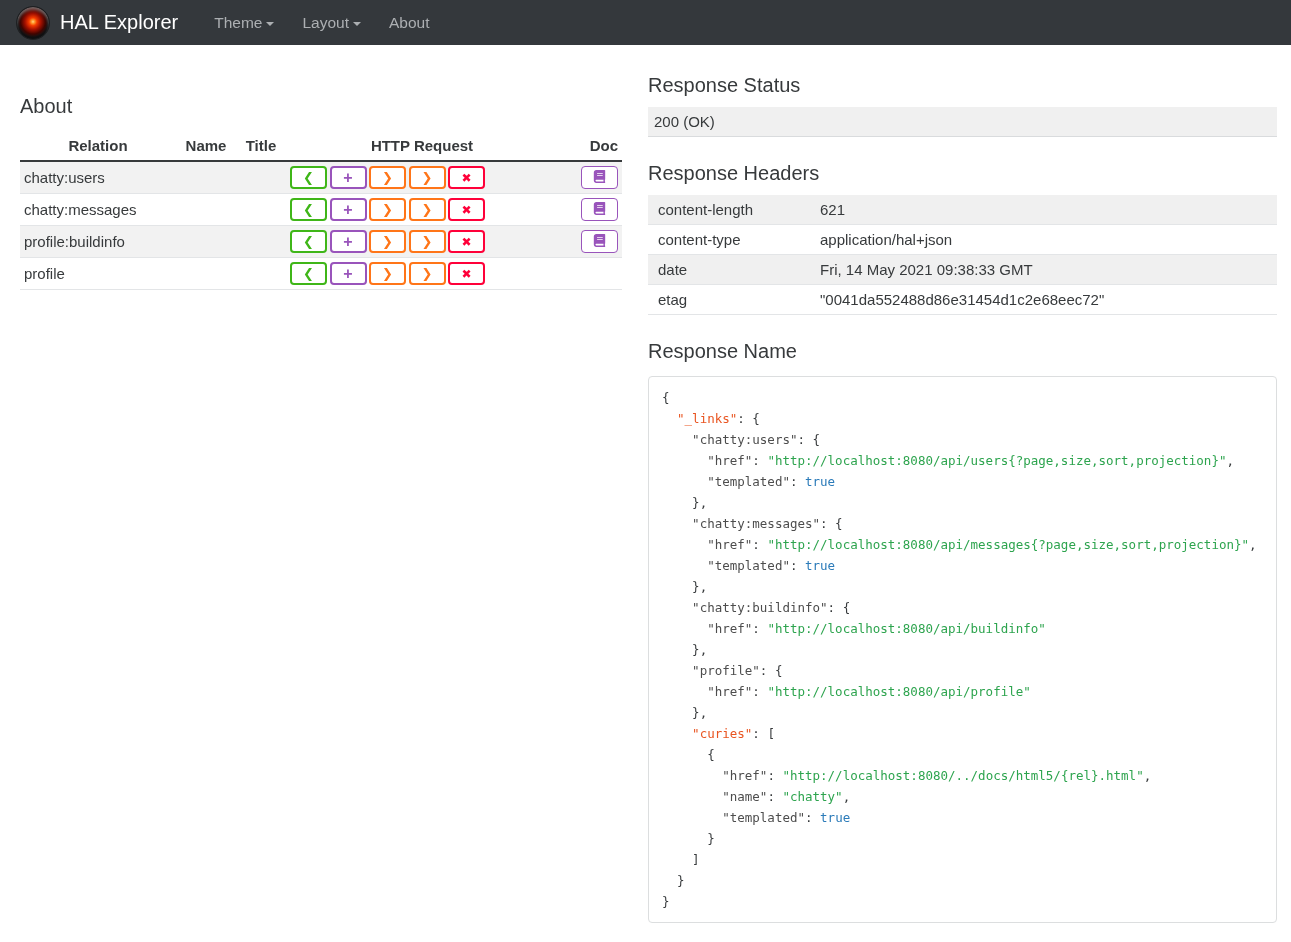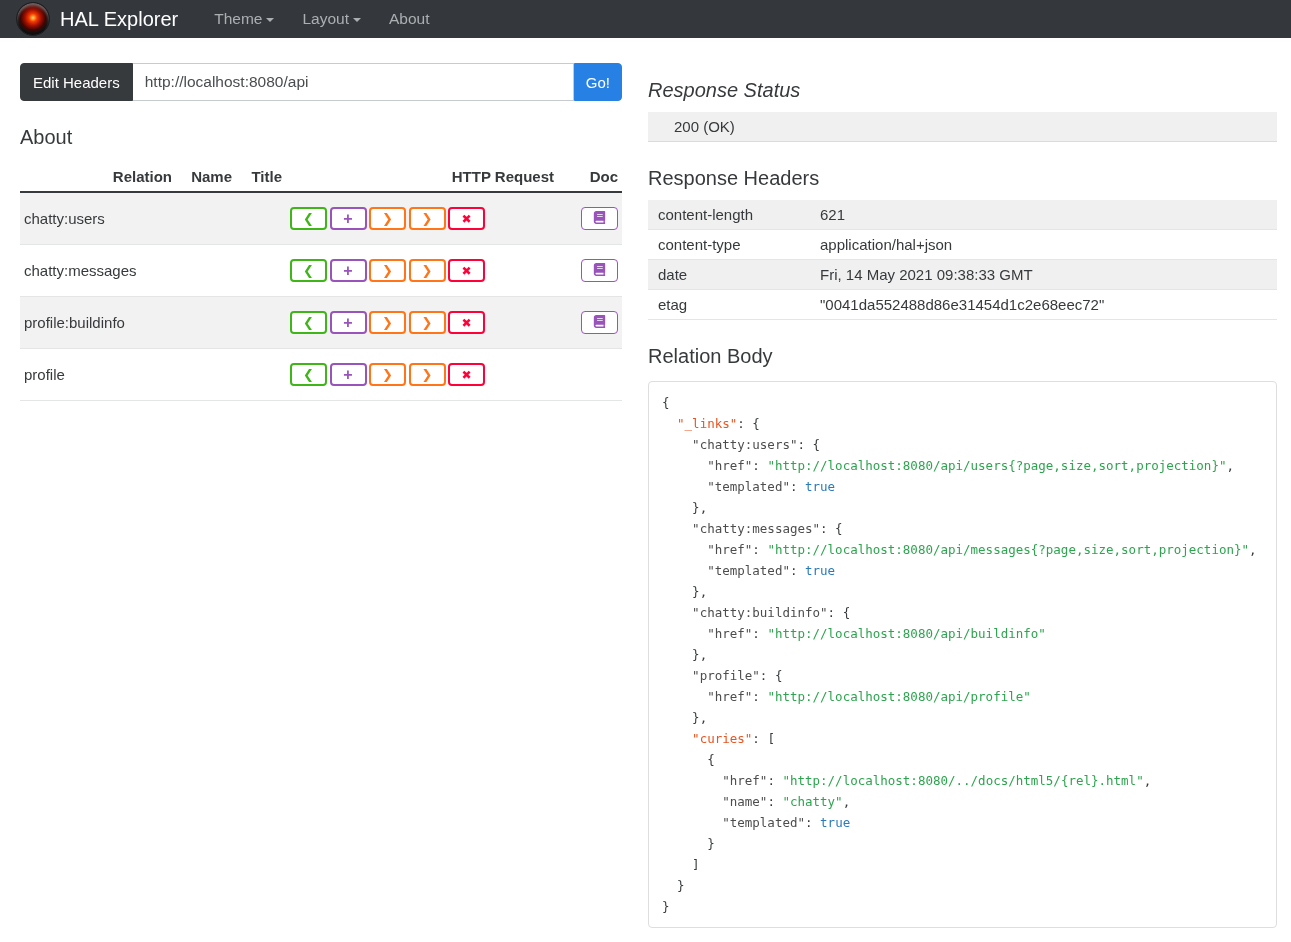--- a/index.html
+++ b/index.html
@@ -7,21 +7,21 @@
   html,body { margin:0; padding:0; background:#fff; }
   body {
     font-family: "Liberation Sans", "DejaVu Sans", sans-serif;
     font-size: 15px;
     color: #373a3c;
     width: 1291px;
   }
 
   
   .navbar {
-    height: 38px;
+    height: 45px;
     background: #34383c;
     display: flex;
     align-items: center;
     padding: 0 16px;
   }
   .brand { display:flex; align-items:center; gap:10px; color:#fff; font-size:20px; }
   .hal-logo {
     width: 34px; height: 34px; border-radius: 50%;
     background:
       radial-gradient(circle at 50% 46%,
@@ -58,34 +58,34 @@
     padding:0 12px; font-size:15.5px; color:#4a4d50; font-family:inherit; outline:none;
   }
   .btn-go {
     background:#2780e3; color:#fff; border:1px solid #2780e3;
     border-radius:0 4px 4px 0; font-size:15px; padding:0 11px;
     font-family:inherit; cursor:pointer;
   }
 
   
   .section-title { font-size:20px; font-weight:400; margin:25px 0 10px; color:#373a3c; }
-  .col-right .section-title:first-child { margin-top:16px;font-style:italic; }
+  .col-right .section-title:first-child { margin-top:4px; }
 
   
   .links-table { width:100%; border-collapse:collapse; margin-top:13px; }
   .links-table th {
-    text-align:right; font-size:15px; font-weight:700;
+    text-align:center; font-size:15px; font-weight:700;
     padding:6px 4px; border-bottom:2px solid #373a3c;
   }
   th.col-rel   { width:156px; }
   th.col-name  { width:60px; }
   th.col-title { width:50px; }
   th.col-doc   { width:64px; text-align:right; }
   .links-table td {
-    padding:14px 4px; font-size:15px; height:24px;
+    padding:4px 4px; font-size:15px; height:24px;
     border-bottom:1px solid #e3e5e7; vertical-align:middle;
   }
   .links-table tbody tr:nth-child(odd) { background:#f2f2f2; }
   .req-group { display:flex; gap:2.5px; }
   .btn-req {
     width:37px; height:23px; display:inline-flex; align-items:center; justify-content:center;
     background:#fff; border-radius:4px; border:2px solid; padding:0;
     font-weight:700; font-size:13px; line-height:1; font-family:inherit; cursor:pointer;
   }
   .btn-req.get    { color:#3fb618; border-color:#3fb618; }
@@ -97,21 +97,21 @@
   .btn-doc {
     width:37px; height:23px; display:inline-flex; align-items:center; justify-content:center;
     background:#fff; border:1.5px solid #9954bb; border-radius:4px;
     color:#9954bb; cursor:pointer; padding:0;
   }
   .btn-doc svg { width:13px; height:13px; fill:currentColor; }
 
   
   .status-row {
     background:#f0f0f0; border-bottom:1px solid #d9dbdd;
-    padding:6px 26px; font-size:15px;
+    padding:6px 6px; font-size:15px;
   }
   .headers-table { width:100%; border-collapse:collapse; }
   .headers-table td { padding:6px 10px; font-size:15px; border-bottom:1px solid #e3e5e7; }
   .headers-table td.hname { width:162px;margin-left:8px; }
   .headers-table tbody tr:nth-child(odd) { background:#f0f0f0; }
 
   
   .code-box {
     border:1px solid #dcdedf; border-radius:4px;
     padding:10px 13px; margin-top:13px;
@@ -145,25 +145,20 @@
     <a class="nav-link">
       <span>About</span>
     </a>
   </div>
 </nav>
 
 <main class="container">
 
   <div class="col-left">
 
-    <div class="url-bar">
-      <button class="btn-edit-headers">Edit Headers</button>
-      <input class="url-input" type="text" value="http://localhost:8080/api" style="">
-      <button class="btn-go">Go!</button>
-    </div>
 
     <h2 class="section-title">About</h2>
 
     <table class="links-table">
       <thead>
         <tr>
           <th class="col-rel">Relation</th>
           <th class="col-name">Name</th>
           <th class="col-title">Title</th>
           <th class="col-http">HTTP Request</th>
@@ -319,17 +314,17 @@
           <td class="hname">date</td>
           <td>Fri, 14 May 2021 09:38:33 GMT</td>
         </tr>
         <tr>
           <td class="hname">etag</td>
           <td>"0041da552488d86e31454d1c2e68eec72"</td>
         </tr>
       </tbody>
     </table>
 
-    <h2 class="section-title">Relation Body</h2>
+    <h2 class="section-title">Response Name</h2>
     <div class="code-box"><div><span class="tok-p">{</span></div><div><span class="tok-p">  </span><span class="tok-h">"_links"</span><span class="tok-p">: {</span></div><div><span class="tok-p">    </span><span class="tok-k">"chatty:users"</span><span class="tok-p">: {</span></div><div><span class="tok-p">      </span><span class="tok-k">"href"</span><span class="tok-p">: </span><span class="tok-s">"http://localhost:8080/api/users{?page,size,sort,projection}"</span><span class="tok-p">,</span></div><div><span class="tok-p">      </span><span class="tok-k">"templated"</span><span class="tok-p">: </span><span class="tok-b">true</span></div><div><span class="tok-p">    },</span></div><div><span class="tok-p">    </span><span class="tok-k">"chatty:messages"</span><span class="tok-p">: {</span></div><div><span class="tok-p">      </span><span class="tok-k">"href"</span><span class="tok-p">: </span><span class="tok-s">"http://localhost:8080/api/messages{?page,size,sort,projection}"</span><span class="tok-p">,</span></div><div><span class="tok-p">      </span><span class="tok-k">"templated"</span><span class="tok-p">: </span><span class="tok-b">true</span></div><div><span class="tok-p">    },</span></div><div><span class="tok-p">    </span><span class="tok-k">"chatty:buildinfo"</span><span class="tok-p">: {</span></div><div><span class="tok-p">      </span><span class="tok-k">"href"</span><span class="tok-p">: </span><span class="tok-s">"http://localhost:8080/api/buildinfo"</span></div><div><span class="tok-p">    },</span></div><div><span class="tok-p">    </span><span class="tok-k">"profile"</span><span class="tok-p">: {</span></div><div><span class="tok-p">      </span><span class="tok-k">"href"</span><span class="tok-p">: </span><span class="tok-s">"http://localhost:8080/api/profile"</span></div><div><span class="tok-p">    },</span></div><div><span class="tok-p">    </span><span class="tok-h">"curies"</span><span class="tok-p">: [</span></div><div><span class="tok-p">      {</span></div><div><span class="tok-p">        </span><span class="tok-k">"href"</span><span class="tok-p">: </span><span class="tok-s">"http://localhost:8080/../docs/html5/{rel}.html"</span><span class="tok-p">,</span></div><div><span class="tok-p">        </span><span class="tok-k">"name"</span><span class="tok-p">: </span><span class="tok-s">"chatty"</span><span class="tok-p">,</span></div><div><span class="tok-p">        </span><span class="tok-k">"templated"</span><span class="tok-p">: </span><span class="tok-b">true</span></div><div><span class="tok-p">      }</span></div><div><span class="tok-p">    ]</span></div><div><span class="tok-p">  }</span></div><div><span class="tok-p">}</span></div></div>
 
   </div>
 </main>
 
 </body></html>

